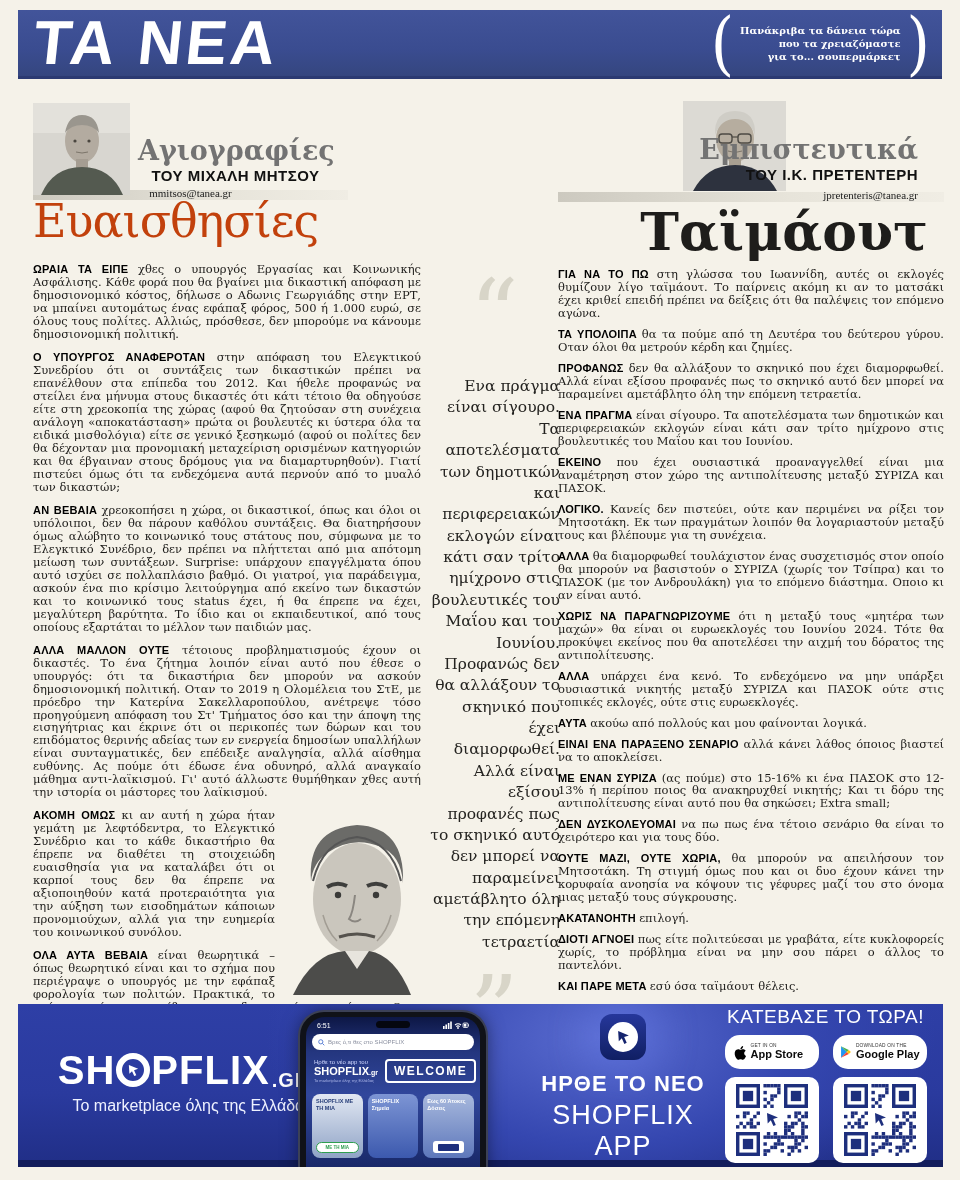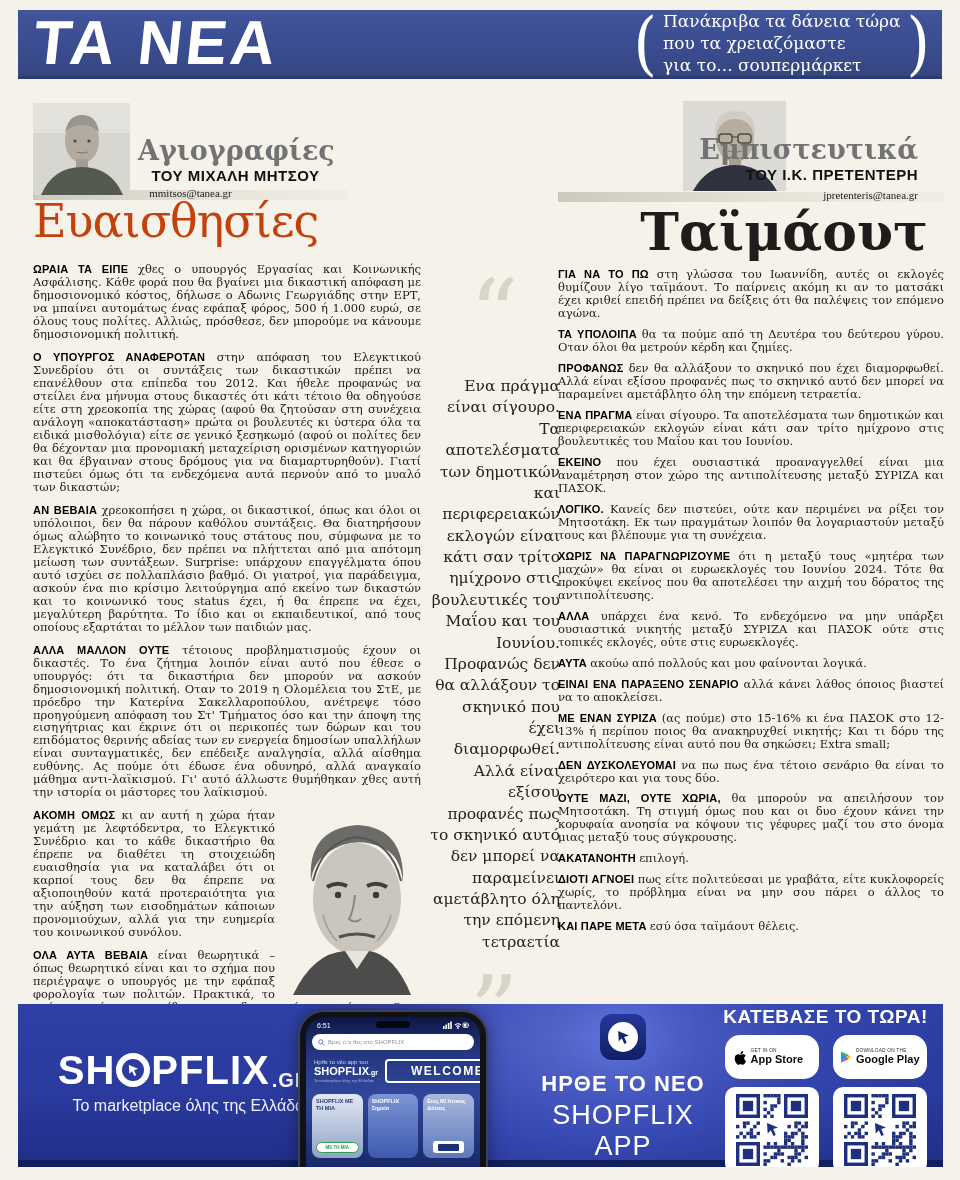--- a/index.html
+++ b/index.html
@@ -7,21 +7,21 @@
        font-family:"DejaVu Serif",serif;color:#1c1b19;}
 
   
   .masthead{position:absolute;left:18px;top:10px;width:924px;height:66px;
     background:linear-gradient(180deg,#42549a,#3a4c90 60%,#35467f);
     border-bottom:3px solid #2c3a72;display:flex;align-items:center;}
   .masthead-title{font-family:"Liberation Sans",sans-serif;font-weight:bold;font-size:62px;
     color:#fff;transform:skewX(-6deg);margin-left:16px;letter-spacing:3px;line-height:1;}
   .bubble{margin-left:auto;margin-right:12px;display:flex;align-items:center;color:#fff;}
   .paren{font-size:60px;font-weight:normal;line-height:0.9;transform:scaleY(1.15);color:#fff;}
-  .bubble-text{text-align:left;font-size:17px;font-weight:normal;line-height:1.3;margin:0 6px;}
+  .bubble-text{text-align:right;font-size:10px;font-weight:bold;line-height:1.3;margin:0 6px;}
 
   
   .colhead{position:absolute;}
   .colhead-left{left:33px;top:105px;width:388px;height:100px;}
   .colhead-right{left:558px;top:100px;width:386px;height:100px;}
   .photo{position:absolute;}
   .band{position:absolute;height:10px;background:linear-gradient(90deg,#ccc9bf,#e7e4da 60%,#f0ede4);}
   .email{position:absolute;font-family:"Liberation Serif",serif;font-size:11px;color:#222;z-index:2;}
   .section-title{font-family:"DejaVu Serif",serif;font-weight:bold;font-size:27px;color:#737373;line-height:1;}
   .byline{font-family:"Liberation Sans",sans-serif;font-weight:bold;font-size:15px;
@@ -72,21 +72,21 @@
   .statusbar{display:flex;justify-content:space-between;align-items:center;font-size:7px;padding:0 5px;height:10px;}
   .notch{position:absolute;left:50%;top:4px;transform:translateX(-50%);width:34px;height:7px;background:#05070f;border-radius:4px;}
   .searchbar{margin-top:4px;background:#fff;border-radius:9px;height:16px;display:flex;align-items:center;padding:0 6px;gap:3px;}
   .searchbar .ph{font-size:6px;color:#8b90a0;}
   .promo{display:flex;margin-top:9px;gap:7px;align-items:center;padding:0 2px;}
   .promo-left{width:78px;}
   .p-small{font-size:6px;color:#cdd6ff;}
   .p-logo{font-size:11px;font-weight:bold;line-height:1.1;}
   .p-logo small{font-size:7px;}
   .p-tag{font-size:4px;color:#aab4e8;}
-  .welcome{border:2px solid #fff;border-radius:4px;padding:3px 24px;font-size:12px;letter-spacing:1.5px;font-weight:bold;}
+  .welcome{border:2px solid #fff;border-radius:4px;padding:3px 7px;font-size:12px;letter-spacing:1.5px;font-weight:bold;}
   .cards{display:flex;gap:5px;margin-top:11px;}
   .card{width:54px;height:64px;border-radius:8px;padding:4px;box-sizing:border-box;font-size:5.5px;
     font-weight:bold;position:relative;line-height:1.25;}
   .card1{background:linear-gradient(180deg,#e2e8f3,#8fa3c6);color:#29407a;}
   .card2{background:linear-gradient(180deg,#7d95d4,#3c59ae);color:#fff;}
   .card3{background:linear-gradient(180deg,#a8b9dd,#5d77bb);color:#fff;}
   .card-badge{position:absolute;bottom:5px;left:4px;right:4px;background:#fff;border:1px solid #2e9e4f;
     color:#2e9e4f;border-radius:7px;font-size:4.5px;text-align:center;padding:1.5px 0;}
   .card-badge-blue{position:absolute;bottom:5px;left:10px;right:10px;height:12px;background:#fff;
     border-radius:3px;display:flex;align-items:center;justify-content:center;}
@@ -96,23 +96,23 @@
     font-family:"Liberation Sans",sans-serif;z-index:1;}
   .app-icon{width:46px;height:46px;margin:0 auto;border-radius:12px;
     background:linear-gradient(180deg,#26379b,#101f63);
     box-shadow:0 0 34px 16px rgba(100,120,230,.35);display:flex;align-items:center;justify-content:center;}
   .app-icon .disc{width:30px;height:30px;background:#fff;border-radius:50%;display:flex;align-items:center;justify-content:center;}
   .app-line1{font-size:22px;font-weight:bold;margin-top:11px;letter-spacing:1px;}
   .app-line2{font-size:27px;font-weight:normal;letter-spacing:1px;margin-top:3px;}
 
   .store-block{position:absolute;left:700px;top:2px;width:215px;text-align:center;color:#fff;
     font-family:"Liberation Sans",sans-serif;}
-  .cta{font-size:19px;font-weight:bold;letter-spacing:0.5px;}
+  .cta{font-size:19px;font-weight:normal;letter-spacing:0.5px;}
   .badges{display:flex;gap:14px;margin-top:7px;justify-content:center;}
-  .badge{background:#fff;border-radius:15px;height:44px;width:94px;display:flex;align-items:center;
+  .badge{background:#fff;border-radius:15px;height:34px;width:94px;display:flex;align-items:center;
     padding:0 7px;gap:4px;box-sizing:border-box;text-align:left;}
   .badge-txt{display:flex;flex-direction:column;justify-content:center;}
   .badge-small{font-size:4.8px;color:#333;letter-spacing:.2px;text-transform:uppercase;}
   .badge-big{font-size:11px;font-weight:bold;color:#0a0a0a;line-height:1.1;white-space:nowrap;}
   .qrs{display:flex;gap:14px;margin-top:8px;justify-content:center;}
   .qr-box{background:#fff;width:94px;height:86px;border-radius:10px;display:flex;align-items:center;justify-content:center;}
 </style>
 </head>
 <body>
 
@@ -214,20 +214,21 @@
 </div>
 
 <div class="article article-right">
   <div>
       <p class="para"><b class="lead">ΓΙΑ ΝΑ ΤΟ ΠΩ </b><span>στη γλώσσα του Ιωαννίδη, αυτές οι εκλογές θυμίζουν λίγο ταϊμάουτ. Το παίρνεις ακόμη κι αν το ματσάκι έχει κριθεί επειδή πρέπει να δείξεις ότι θα παλέψεις τον επόμενο αγώνα.</span></p>
       <p class="para"><b class="lead">ΤΑ ΥΠΟΛΟΙΠΑ </b><span>θα τα πούμε από τη Δευτέρα του δεύτερου γύρου. Οταν όλοι θα μετρούν κέρδη και ζημίες.</span></p>
       <p class="para"><b class="lead">ΠΡΟΦΑΝΩΣ </b><span>δεν θα αλλάξουν το σκηνικό που έχει διαμορφωθεί. Αλλά είναι εξίσου προφανές πως το σκηνικό αυτό δεν μπορεί να παραμείνει αμετάβλητο όλη την επόμενη τετραετία.</span></p>
       <p class="para"><b class="lead">ΕΝΑ ΠΡΑΓΜΑ </b><span>είναι σίγουρο. Τα αποτελέσματα των δημοτικών και περιφερειακών εκλογών είναι κάτι σαν τρίτο ημίχρονο στις βουλευτικές του Μαΐου και του Ιουνίου.</span></p>
       <p class="para"><b class="lead">ΕΚΕΙΝΟ </b><span>που έχει ουσιαστικά προαναγγελθεί είναι μια αναμέτρηση στον χώρο της αντιπολίτευσης μεταξύ ΣΥΡΙΖΑ και ΠΑΣΟΚ.</span></p>
       <p class="para"><b class="lead">ΛΟΓΙΚΟ. </b><span>Κανείς δεν πιστεύει, ούτε καν περιμένει να ρίξει τον Μητσοτάκη. Εκ των πραγμάτων λοιπόν θα λογαριαστούν μεταξύ τους και βλέπουμε για τη συνέχεια.</span></p>
+      <p class="para"><b class="lead">ΑΛΛΑ </b><span>θα διαμορφωθεί τουλάχιστον ένας συσχετισμός στον οποίο θα μπορούν να βασιστούν ο ΣΥΡΙΖΑ (χωρίς τον Τσίπρα) και το ΠΑΣΟΚ (με τον Ανδρουλάκη) για το επόμενο διάστημα. Οποιο κι αν είναι αυτό.</span></p>
       <p class="para"><b class="lead">ΧΩΡΙΣ ΝΑ ΠΑΡΑΓΝΩΡΙΖΟΥΜΕ </b><span>ότι η μεταξύ τους «μητέρα των μαχών» θα είναι οι ευρωεκλογές του Ιουνίου 2024. Τότε θα προκύψει εκείνος που θα αποτελέσει την αιχμή του δόρατος της αντιπολίτευσης.</span></p>
       <p class="para"><b class="lead">ΑΛΛΑ </b><span>υπάρχει ένα κενό. Το ενδεχόμενο να μην υπάρξει ουσιαστικά νικητής μεταξύ ΣΥΡΙΖΑ και ΠΑΣΟΚ ούτε στις τοπικές εκλογές, ούτε στις ευρωεκλογές.</span></p>
       <p class="para"><b class="lead">ΑΥΤΑ </b><span>ακούω από πολλούς και μου φαίνονται λογικά.</span></p>
       <p class="para"><b class="lead">ΕΙΝΑΙ ΕΝΑ ΠΑΡΑΞΕΝΟ ΣΕΝΑΡΙΟ </b><span>αλλά κάνει λάθος όποιος βιαστεί να το αποκλείσει.</span></p>
       <p class="para"><b class="lead">ΜΕ ΕΝΑΝ ΣΥΡΙΖΑ </b><span>(ας πούμε) στο 15-16% κι ένα ΠΑΣΟΚ στο 12-13% ή περίπου ποιος θα ανακηρυχθεί νικητής; Και τι δόρυ της αντιπολίτευσης είναι αυτό που θα σηκώσει; Extra small;</span></p>
       <p class="para"><b class="lead">ΔΕΝ ΔΥΣΚΟΛΕΥΟΜΑΙ </b><span>να πω πως ένα τέτοιο σενάριο θα είναι το χειρότερο και για τους δύο.</span></p>
       <p class="para"><b class="lead">ΟΥΤΕ ΜΑΖΙ, ΟΥΤΕ ΧΩΡΙΑ, </b><span>θα μπορούν να απειλήσουν τον Μητσοτάκη. Τη στιγμή όμως που και οι δυο έχουν κάνει την κορυφαία ανοησία να κόψουν τις γέφυρες μαζί του στο όνομα μιας μεταξύ τους σύγκρουσης.</span></p>
       <p class="para"><b class="lead">ΑΚΑΤΑΝΟΗΤΗ </b><span>επιλογή.</span></p>
       <p class="para"><b class="lead">ΔΙΟΤΙ ΑΓΝΟΕΙ </b><span>πως είτε πολιτεύεσαι με γραβάτα, είτε κυκλοφορείς χωρίς, το πρόβλημα είναι να μην σου πάρει ο άλλος το παντελόνι.</span></p>
       <p class="para"><b class="lead">ΚΑΙ ΠΑΡΕ ΜΕΤΑ </b><span>εσύ όσα ταϊμάουτ θέλεις.</span></p>

